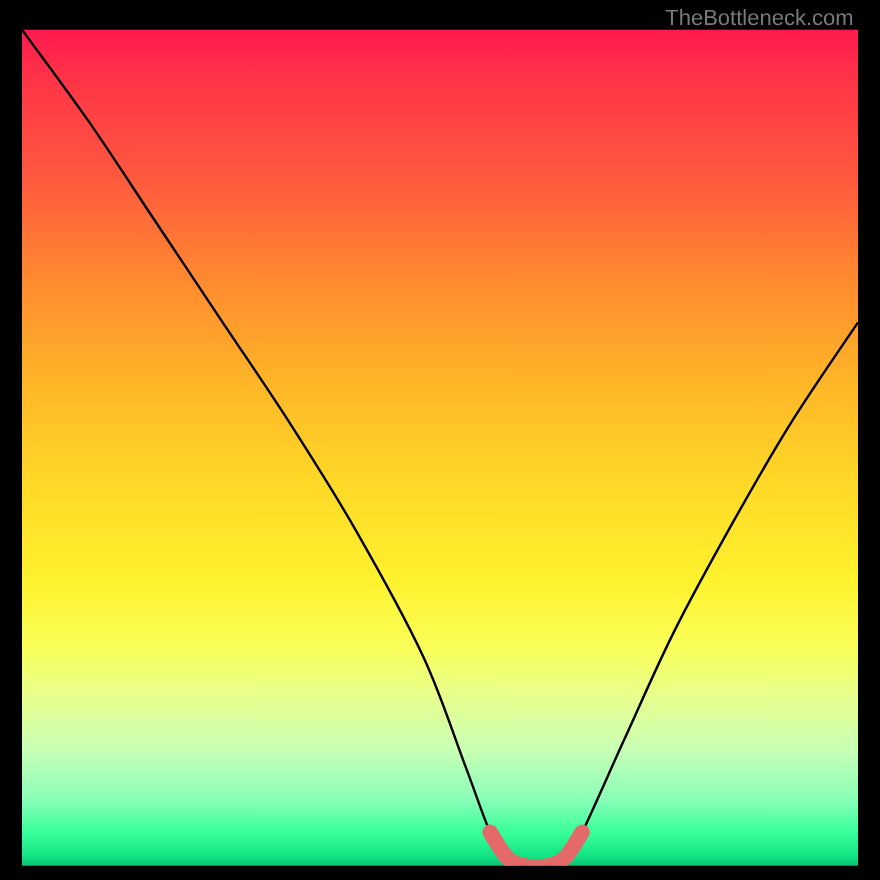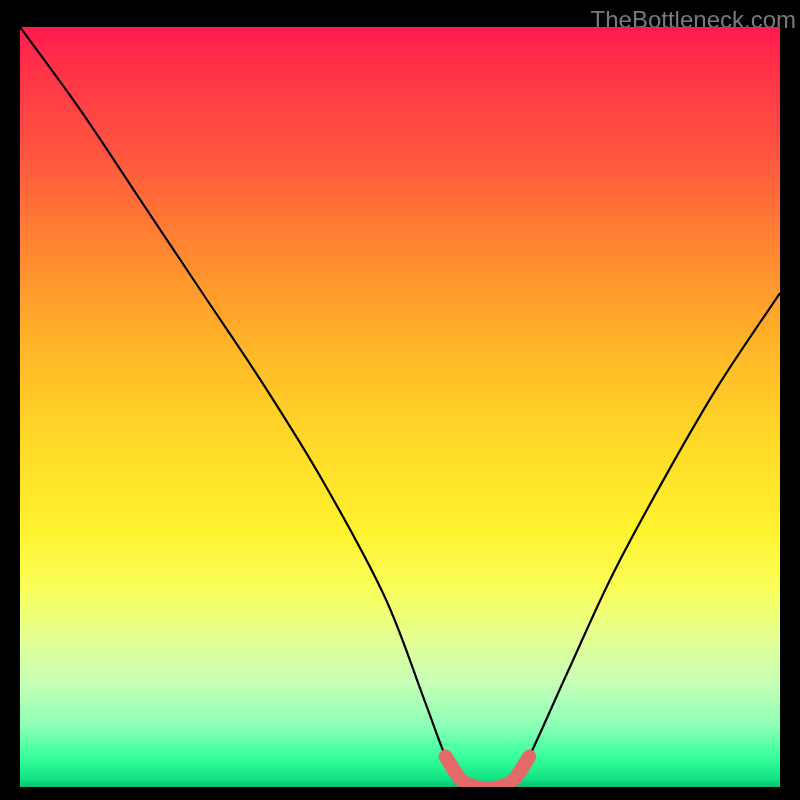--- a/index.html
+++ b/index.html
@@ -7,23 +7,23 @@
     padding: 0;
     width: 800px;
     height: 800px;
     background: #000;
     position: relative;
     font-family: Arial, sans-serif;
   }
   .attribution {
     position: absolute;
     top: 6px;
-    right: 4px;
+    right: 24px;
     color: #7a7a7a;
-    font-size: 24px;
+    font-size: 20px;
     font-weight: normal;
   }
   .plot-area {
     position: absolute;
     left: 20px;
     top: 27px;
     width: 760px;
     height: 760px;
   }
   .gradient-bg {

